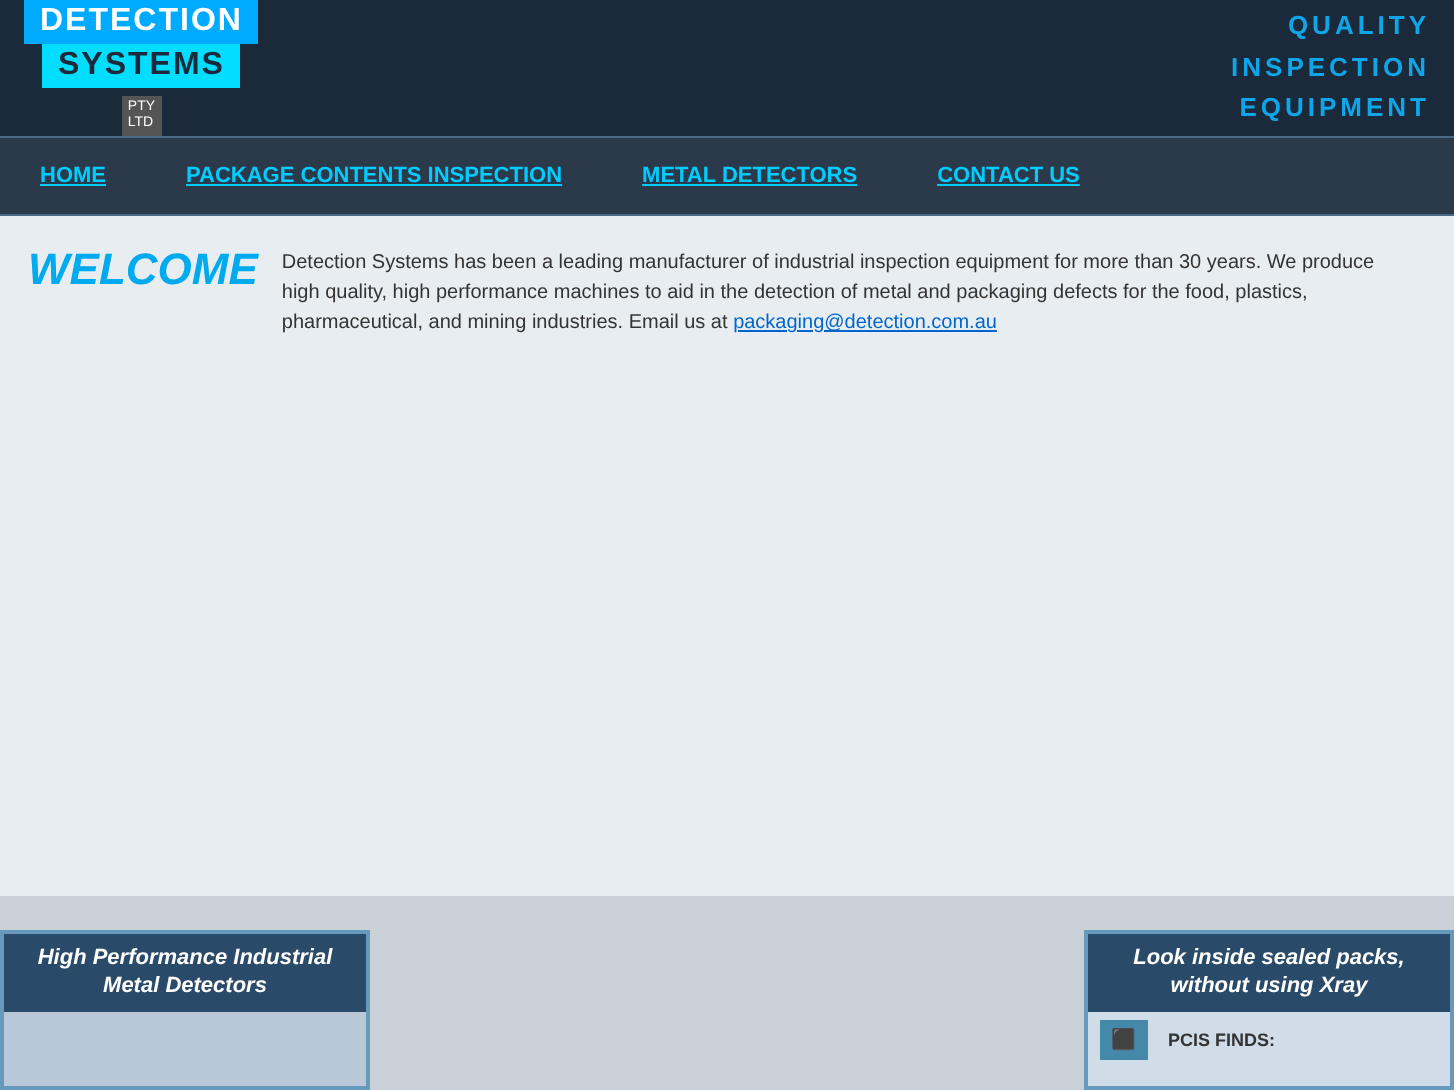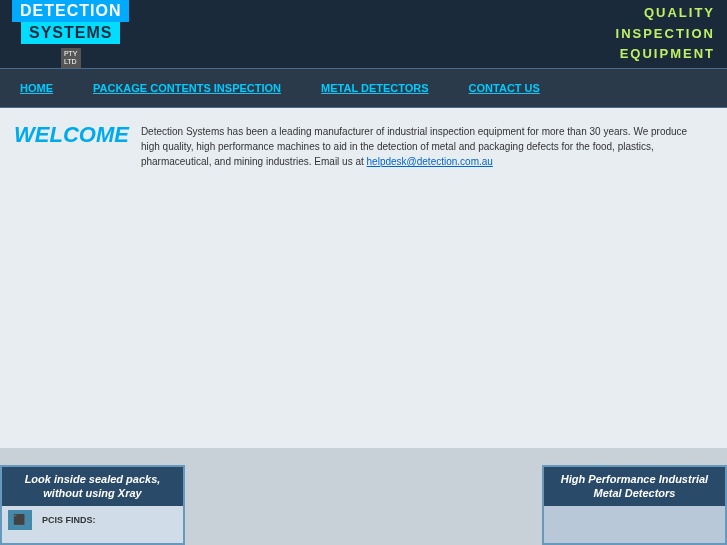--- a/index.html
+++ b/index.html
@@ -58,21 +58,21 @@
       color: white;
       font-size: 7px;
       padding: 2px 3px;
       line-height: 1.2;
       display: flex;
       flex-direction: column;
     }
 
     .header-tagline {
       text-align: right;
-      color: #bef264;
+      color: #0ea5e9;
       font-size: 13px;
       font-weight: bold;
       letter-spacing: 2px;
       line-height: 1.6;
     }
 
     
     .navbar {
       background: #2a3a4a;
       display: flex;
@@ -228,31 +228,31 @@
     <span class="nav-item">PACKAGE CONTENTS INSPECTION</span>
     <span class="nav-item">METAL DETECTORS</span>
     <span class="nav-item">CONTACT US</span>
   </div>
 
   <div class="main-content">
     <div class="welcome-section">
       <div class="welcome-title">WELCOME</div>
       <div class="welcome-text">
         <span>Detection Systems has been a leading manufacturer of industrial inspection equipment for more than 30 years. We produce high quality, high performance machines to aid in the detection of metal and packaging defects for the food, plastics, pharmaceutical, and mining industries. Email us at</span>
-        <a href="#">helpdesk@detection.com.au</a>
+        <a href="#">packaging@detection.com.au</a>
       </div>
     </div>
   </div>
 
   <div class="promo-row">
+    <div class="promo-card promo-card-right">
+      <div class="promo-card-header">High Performance Industrial Metal Detectors</div>
+    </div>
     <div class="promo-card promo-card-left">
       <div class="promo-card-header">Look inside sealed packs, without using Xray</div>
       <div class="promo-icon-row">
         <div class="promo-icon">⬛</div>
         <div class="promo-card-body">PCIS FINDS:</div>
       </div>
     </div>
-    <div class="promo-card promo-card-right">
-      <div class="promo-card-header">High Performance Industrial Metal Detectors</div>
-    </div>
   </div>
 
 </div>
 
 </body></html>

